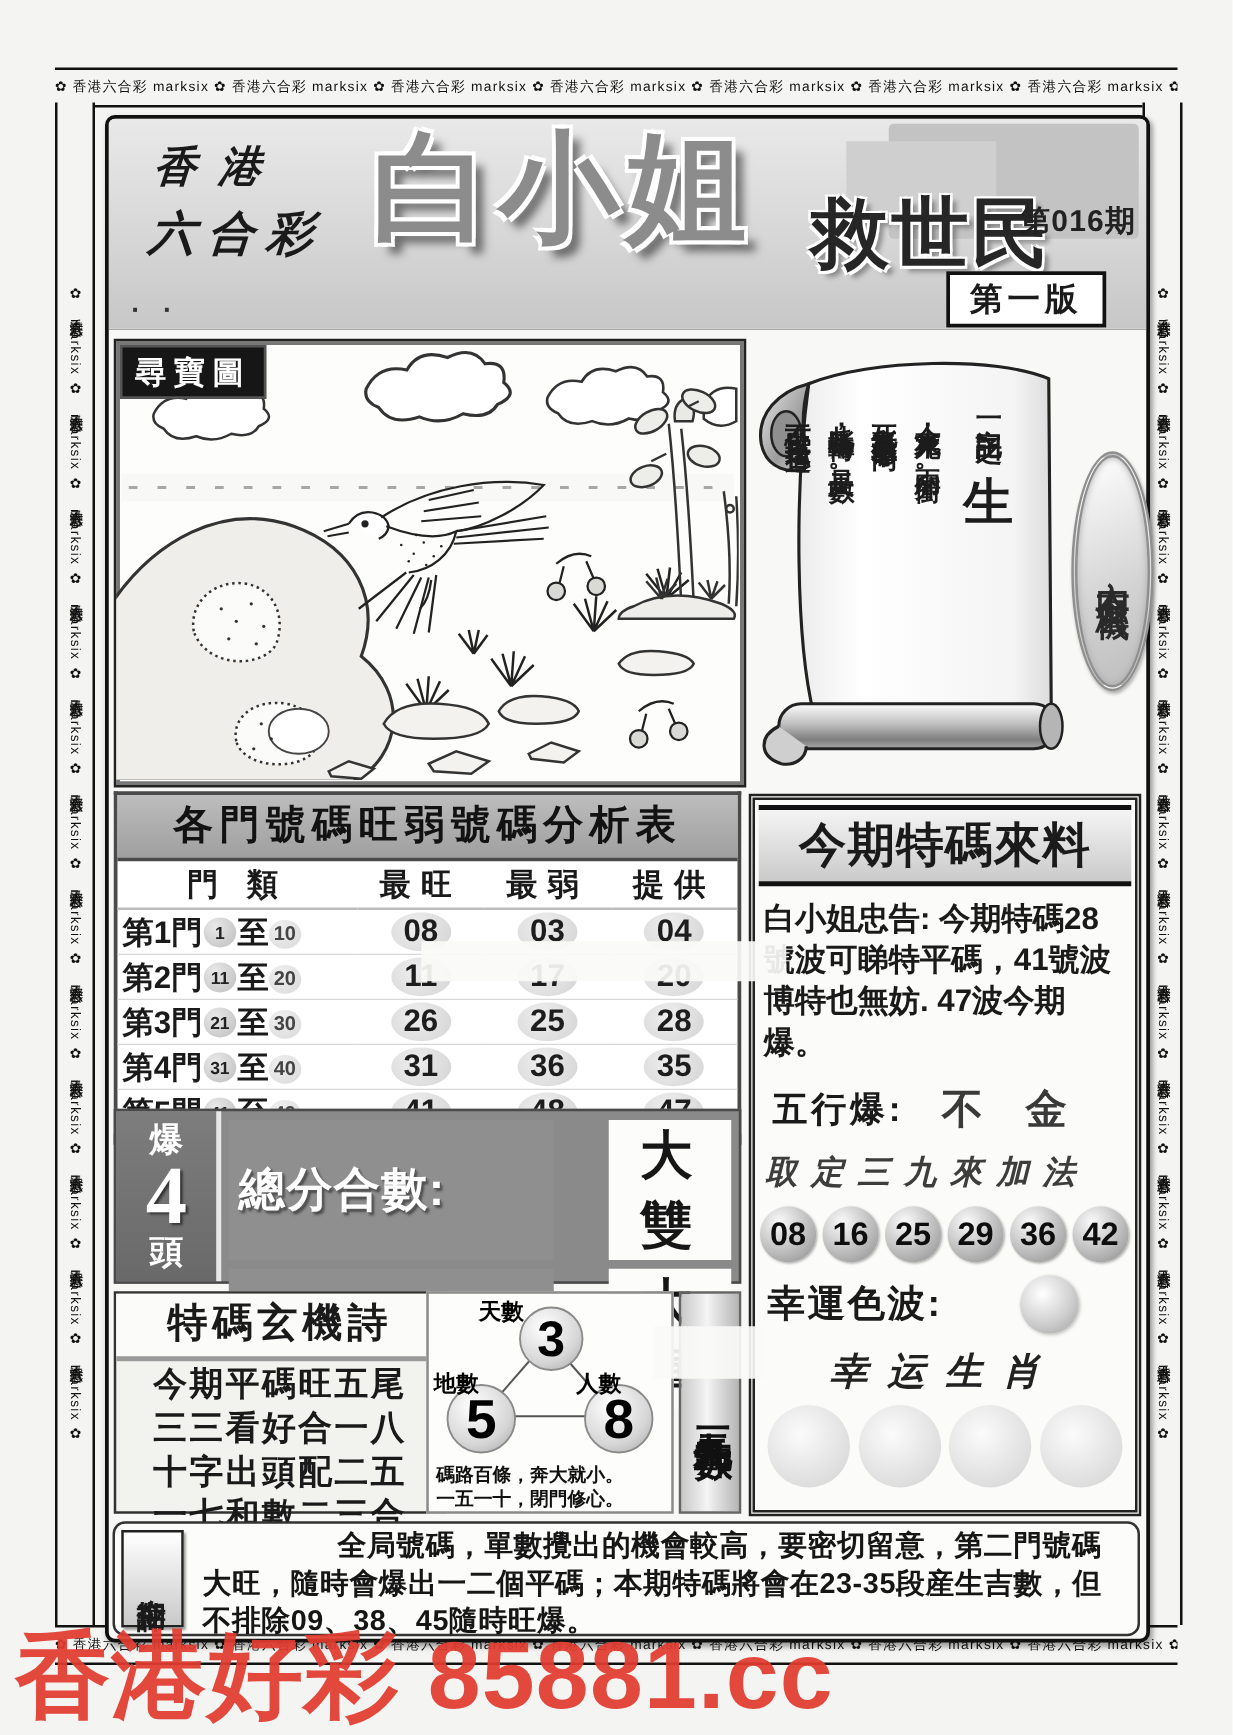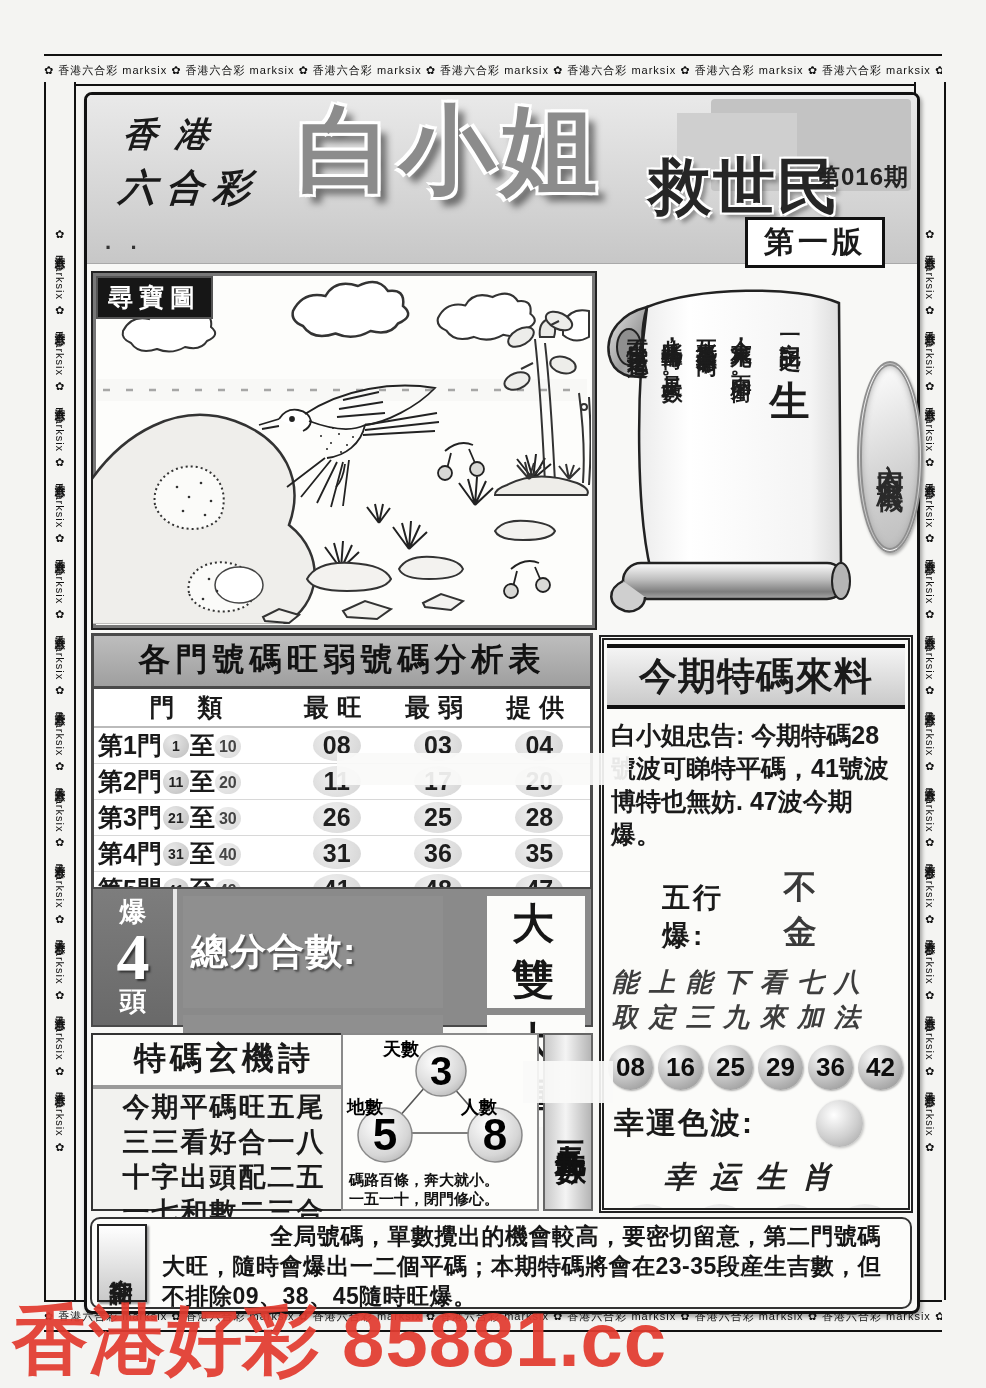--- a/index.html
+++ b/index.html
@@ -28,21 +28,21 @@
   .brand{position:absolute;left:34px;top:14px;font-family:"Liberation Serif","DejaVu Serif",serif;
          font-style:italic;font-weight:bold;font-size:34px;letter-spacing:18px;transform:skewX(-4deg);line-height:1.5;}
   .brand .l2{letter-spacing:10px;font-size:37px;}
   .brand-dots{position:absolute;left:18px;top:140px;font-size:22px;font-weight:bold;color:#333;letter-spacing:6px;}
   .main-title{position:absolute;left:210px;top:-8px;font-size:96px;font-weight:900;color:#8c8c8c;letter-spacing:6px;
          text-shadow:-3px -3px 0 #fff,3px -3px 0 #fff,-3px 3px 0 #fff,3px 3px 0 #fff,9px 9px 7px rgba(0,0,0,.5);}
   .sub-title{position:absolute;left:562px;top:50px;font-size:62px;font-weight:900;color:#262626;letter-spacing:2px;
          text-shadow:-2px -2px 0 #fff,2px -2px 0 #fff,-2px 2px 0 #fff,2px 2px 0 #fff,5px 5px 4px rgba(0,0,0,.35);}
   .issue{position:absolute;right:8px;top:66px;font-size:24px;font-weight:900;color:#222;letter-spacing:1px;}
   .edition{position:absolute;right:32px;top:122px;border:3px solid #111;background:#fff;padding:2px 16px;
-           font-size:30px;font-weight:900;letter-spacing:4px;}
+           font-size:26px;font-weight:900;letter-spacing:4px;}
   
   .picture-box{position:absolute;left:4px;top:176px;width:502px;height:355px;border:2px solid #222;
                background:#fdfdfb;box-shadow:0 0 0 3px #777 inset;}
   .treasure-label{position:absolute;left:3px;top:3px;background:#161616;color:#fff;font-size:25px;font-weight:900;
                   padding:3px 10px;letter-spacing:6px;border:2px solid #555;z-index:2;}
   .picture-box svg{position:absolute;left:0;top:0;}
   
   .scroll-wrap{position:absolute;left:514px;top:180px;width:256px;height:358px;}
   .scroll-text{position:absolute;right:34px;top:48px;height:256px;writing-mode:vertical-rl;text-orientation:upright;
                font-size:21px;font-weight:bold;color:#1c1c1c;letter-spacing:3px;line-height:1.5;}
@@ -101,21 +101,21 @@
              display:flex;justify-content:center;writing-mode:vertical-rl;text-orientation:upright;
              font-family:"Liberation Serif","DejaVu Serif",serif;font-size:31px;font-weight:bold;letter-spacing:3px;
              padding-top:4px;color:#111;}
   
   .special{position:absolute;left:512px;top:540px;width:314px;height:578px;border:5px double #222;background:#fbfbf9;
            box-sizing:border-box;display:flex;flex-direction:column;overflow:hidden;}
   .special-title{margin:4px 3px 0;border-top:4px solid #111;border-bottom:4px solid #111;
            background:linear-gradient(#f4f4f4,#cacaca);font-size:38px;font-weight:900;text-align:center;
            letter-spacing:1px;padding:3px 0;}
   .advice{padding:10px 7px 2px;font-size:25px;font-weight:800;line-height:1.32;}
-  .wuxing{display:flex;align-items:flex-end;padding:12px 8px 0 14px;margin-left:44px;}
+  .wuxing{display:flex;align-items:center;padding:12px 8px 0 14px;}
   .wx-label{font-size:28px;font-weight:900;letter-spacing:3px;}
   .wx-value{font-family:"Liberation Serif","DejaVu Serif",serif;font-weight:bold;
             font-size:33px;color:#3a3a3a;margin-left:30px;letter-spacing:34px;}
   .handline{font-family:"Liberation Serif","DejaVu Serif",serif;font-style:italic;font-weight:bold;
             font-size:26px;color:#3d3d3d;letter-spacing:11px;line-height:1.35;padding-left:8px;}
   .hand-wrap{padding-top:10px;}
   .balls{display:flex;gap:5px;padding:10px 4px 4px;}
   .ball{width:45px;height:45px;border-radius:50%;display:flex;align-items:center;justify-content:center;
         background:radial-gradient(circle at 35% 28%,#fafafa,#b5b5b5 62%,#8a8a8a);
         font-size:26px;font-weight:900;color:#0e0e0e;box-shadow:1px 1px 2px rgba(0,0,0,.3);}
@@ -423,21 +423,20 @@
       <div class="special-title">今期特碼來料</div>
       <div class="advice">
         <b>白小姐忠告:</b>
         <span>今期特碼28號波可睇特平碼，41號波博特也無妨. 47波今期爆。</span>
       </div>
       <div class="wuxing">
         <span class="wx-label">五行爆:</span>
         <span class="wx-value">不金</span>
       </div>
       <div class="hand-wrap">
-        <div class="handline">能上能下看七八</div>
         <div class="handline">取定三九來加法</div>
       </div>
       <div class="balls">
         <div class="ball">08</div>
         <div class="ball">16</div>
         <div class="ball">25</div>
         <div class="ball">29</div>
         <div class="ball">36</div>
         <div class="ball">42</div>
       </div>

